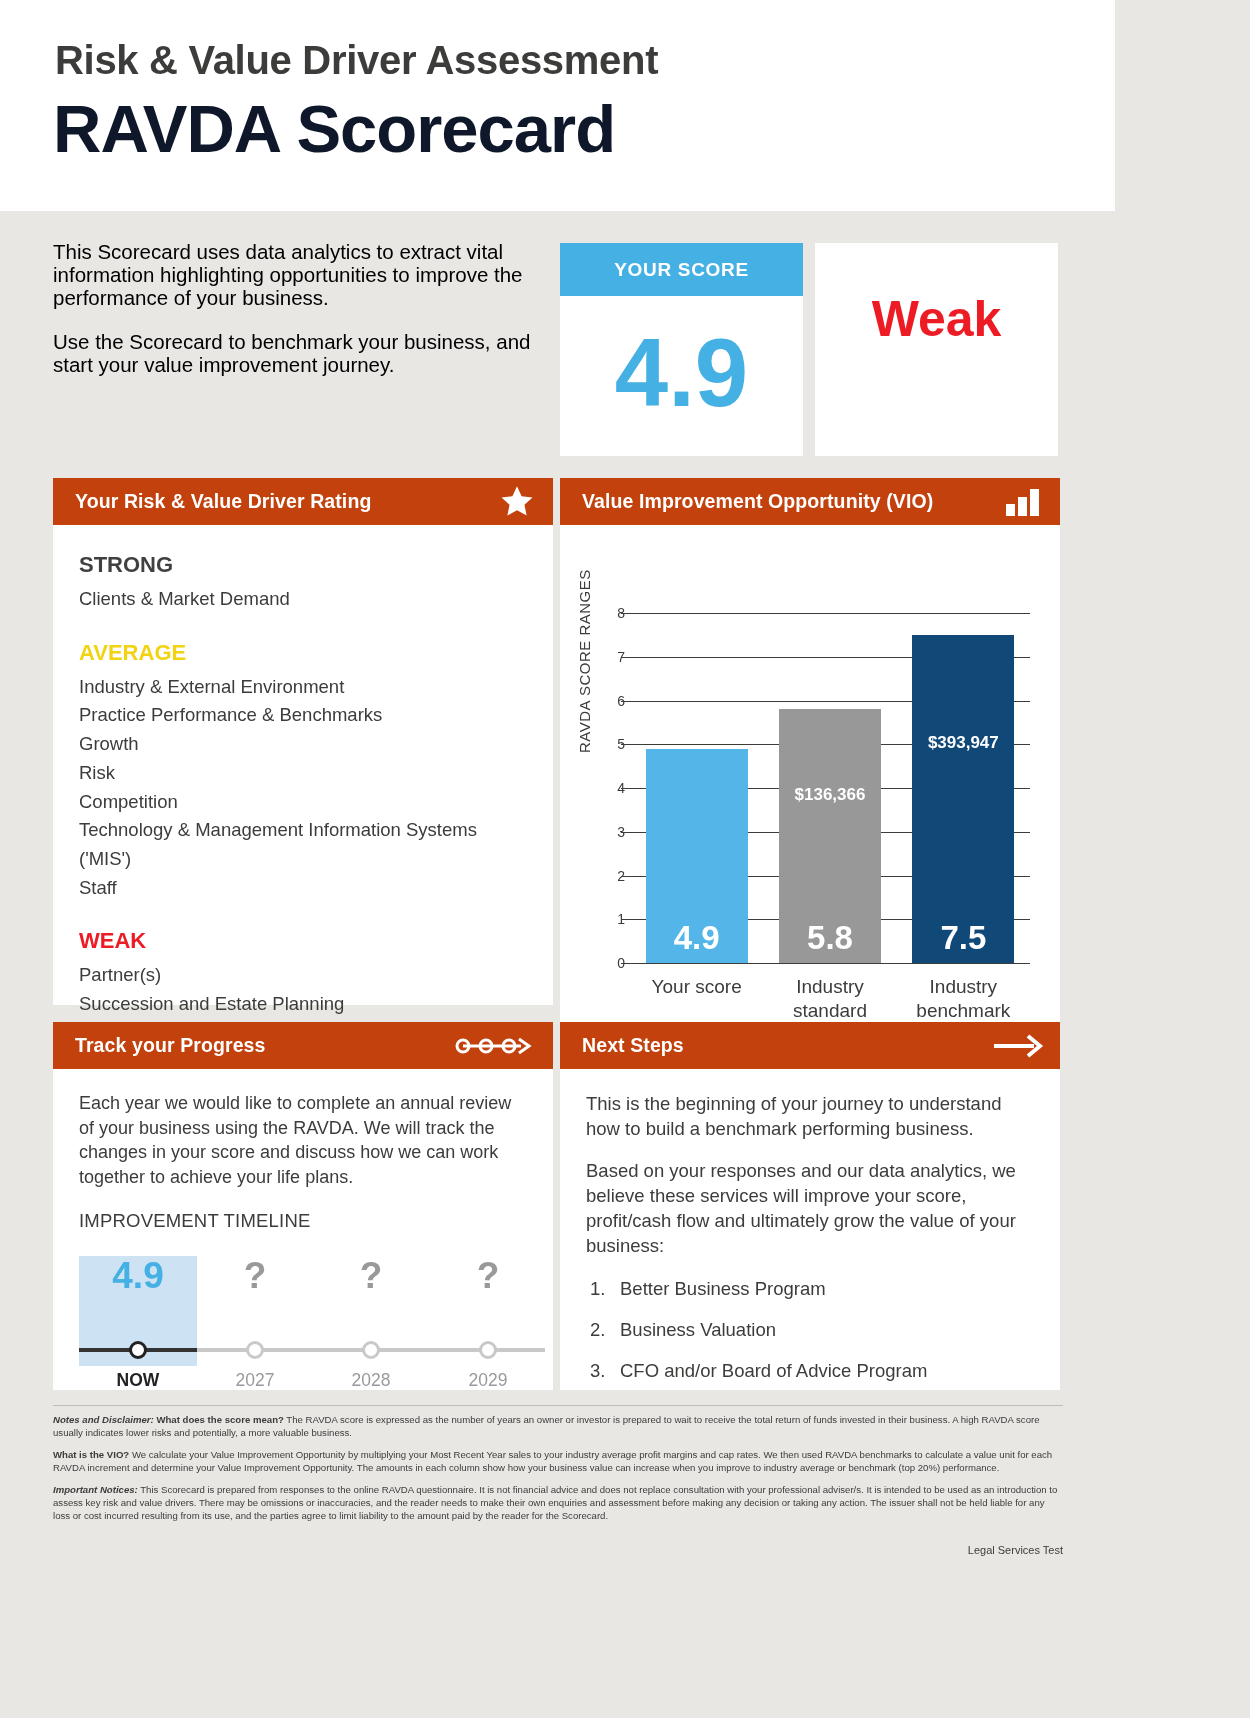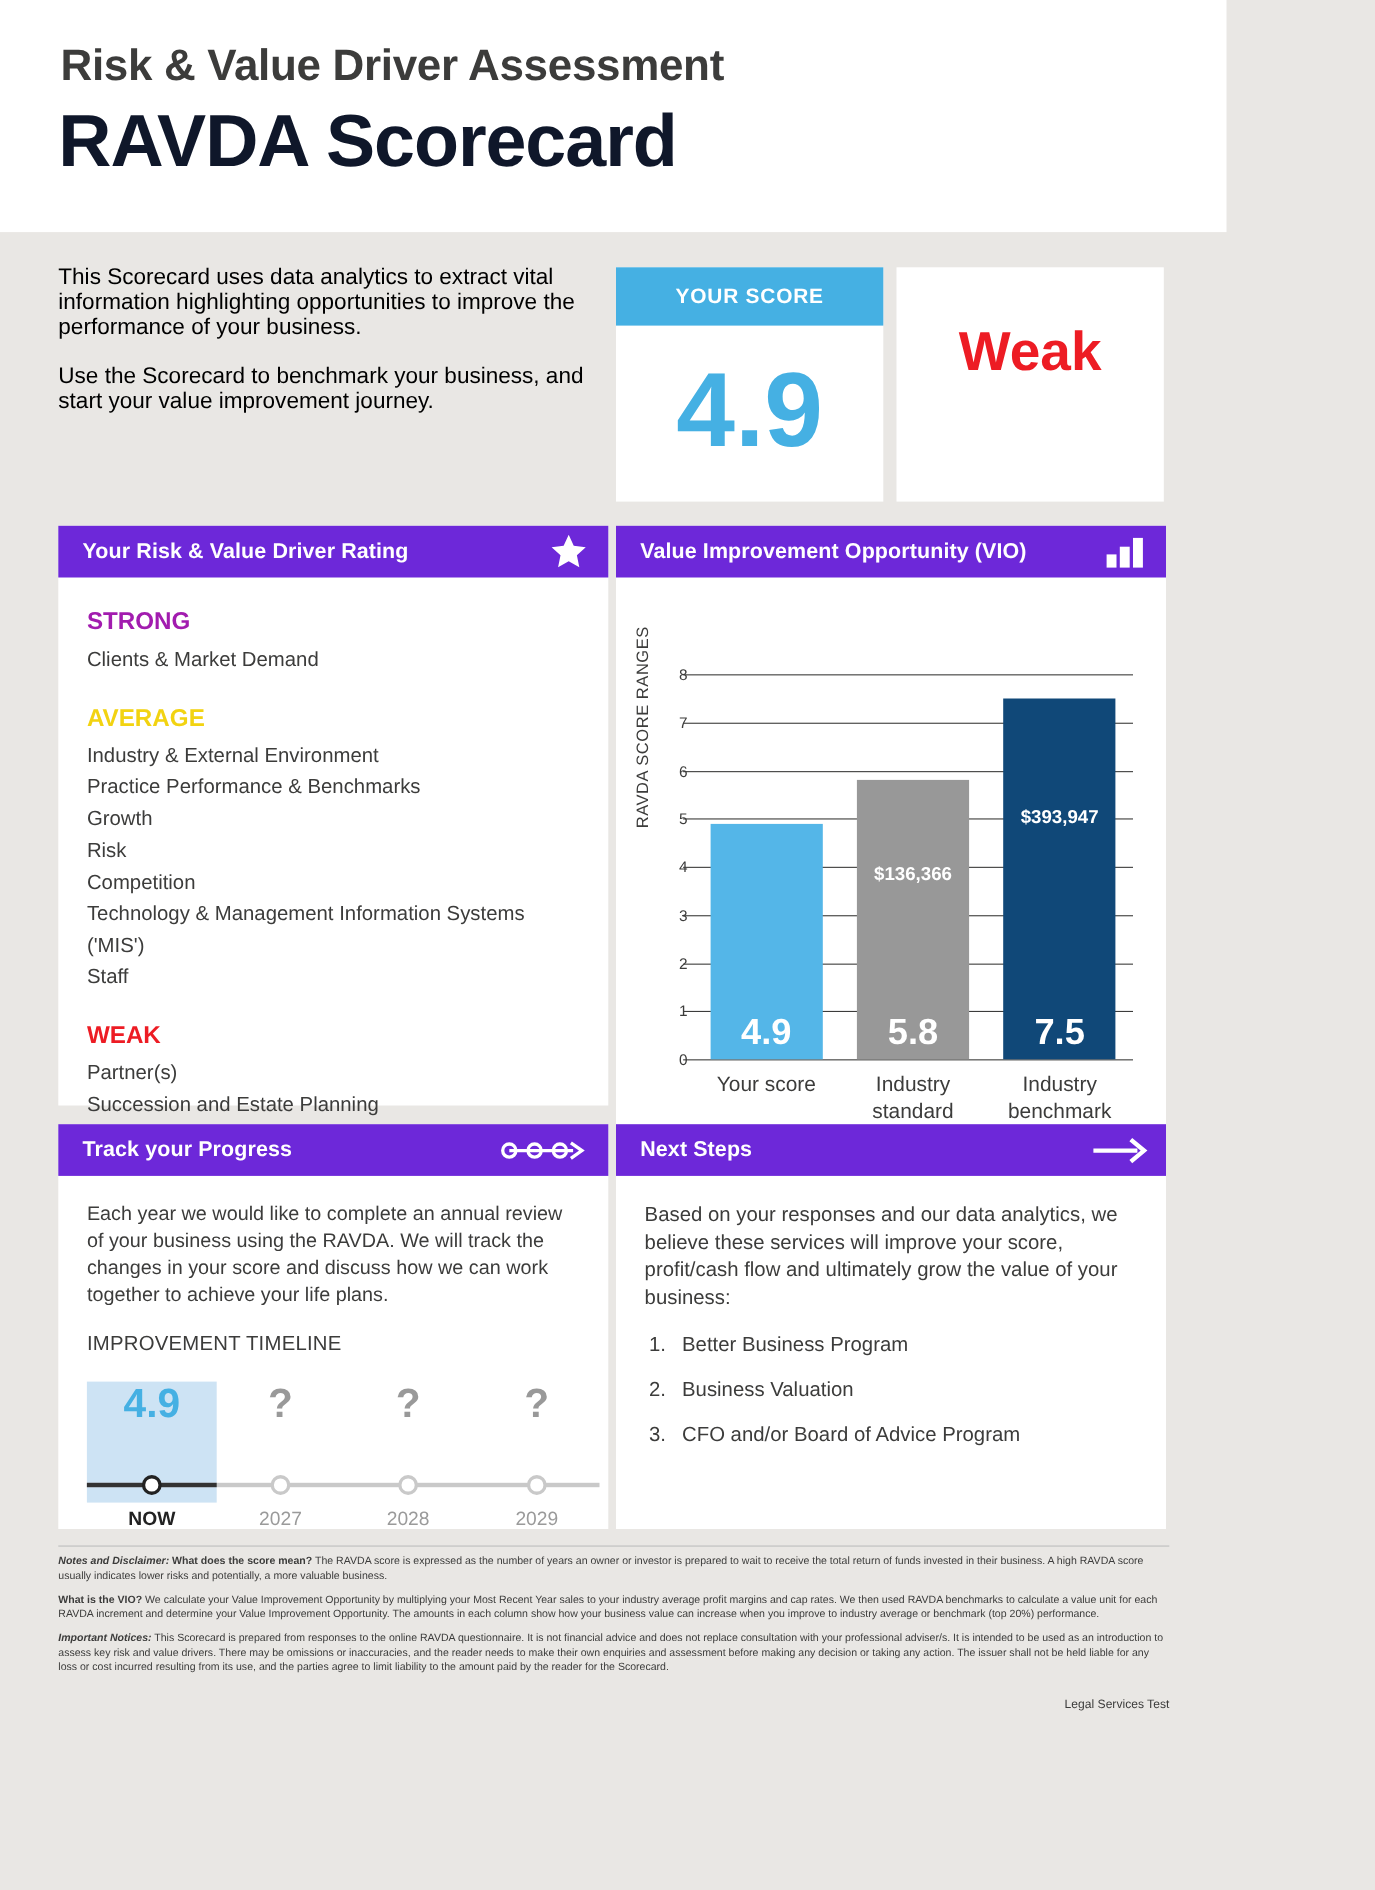--- a/index.html
+++ b/index.html
@@ -51,37 +51,37 @@
   .kpi-val {
     height:160px; display:flex; align-items:center; justify-content:center;
     font-weight:bold; line-height:1;
   }
   .kpi.score .kpi-val { font-size:96px; color:#45b0e3; padding-bottom:6px;}
   .kpi.rating .kpi-val { font-size:50px; color:#ed1c24; padding-bottom:8px;}
 
   
   .panel { position:absolute; background:#ffffff; }
   .panel-head {
-    background:#6d28d9; height:47px; display:flex; align-items:center;
+    background:#c2410c; height:47px; display:flex; align-items:center;
     padding:0 16px 0 22px; justify-content:space-between;
   }
   .panel-head h2 {
     color:#ffffff; font-size:19.5px; font-weight:bold; letter-spacing:0.1px;
   }
   .panel-ico { display:flex; align-items:center; }
 
   .p-rating   { left:53px;  top:478px;  width:500px; height:527px; }
   .p-vio      { left:560px; top:478px;  width:500px; height:655px; }
   .p-track    { left:53px;  top:1022px; width:500px; height:368px; }
   .p-next     { left:560px; top:1022px; width:500px; height:368px; }
 
   
   .rating-body { padding:27px 26px 0 26px; }
   .rt { font-size:22px; font-weight:bold; margin-bottom:7px; }
-  .rt.strong  { color:#a21caf; }
+  .rt.strong  { color:#404040; }
   .rt.average { color:#f2d311; margin-top:26px; }
   .rt.weak    { color:#ed1c24; margin-top:26px; }
   .rl { font-size:18.5px; line-height:28.7px; color:#3c3c3b; }
 
   
   .chart-wrap { position:relative; width:500px; height:480px; }
   .ylabel {
     position:absolute; left:16px; top:228px;
     transform:rotate(-90deg); transform-origin:left top;
     font-size:15px; letter-spacing:0.5px; color:#3c3c3b; white-space:nowrap;
@@ -308,20 +308,21 @@
     <div class="panel-head">
       <h2>Next Steps</h2>
       <span class="panel-ico">
         <svg width="52" height="28" viewBox="0 0 52 28">
           <line x1="2" y1="14" x2="42" y2="14" stroke="#ffffff" stroke-width="4"></line>
           <path d="M36 4 L48 14 L36 24" fill="none" stroke="#ffffff" stroke-width="4"></path>
         </svg>
       </span>
     </div>
     <div class="next-body">
+      <p>This is the beginning of your journey to understand how to build a benchmark performing business.</p>
       <p>Based on your responses and our data analytics, we believe these services will improve your score, profit/cash flow and ultimately grow the value of your business:</p>
       <ul class="next-list">
         <li>
           <span class="num">1.</span>
           <span>Better Business Program</span>
         </li>
         <li>
           <span class="num">2.</span>
           <span>Business Valuation</span>
         </li>

